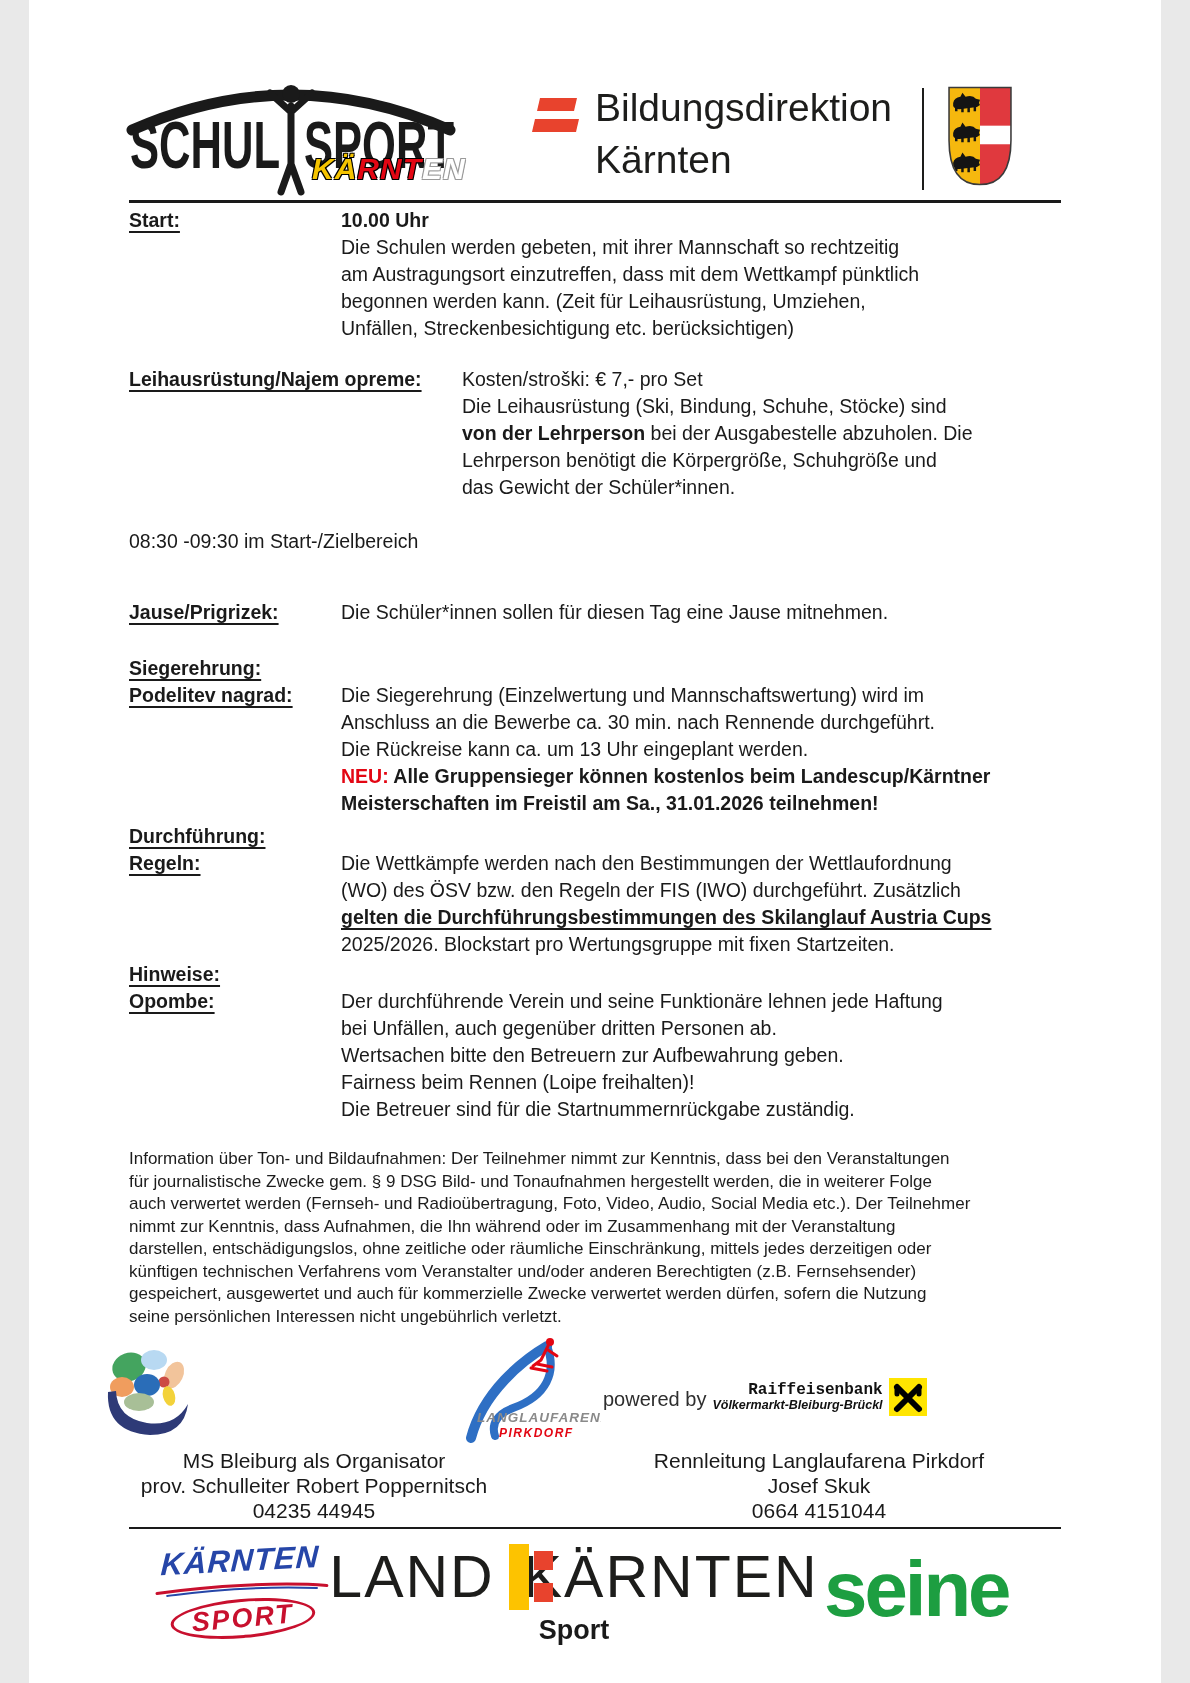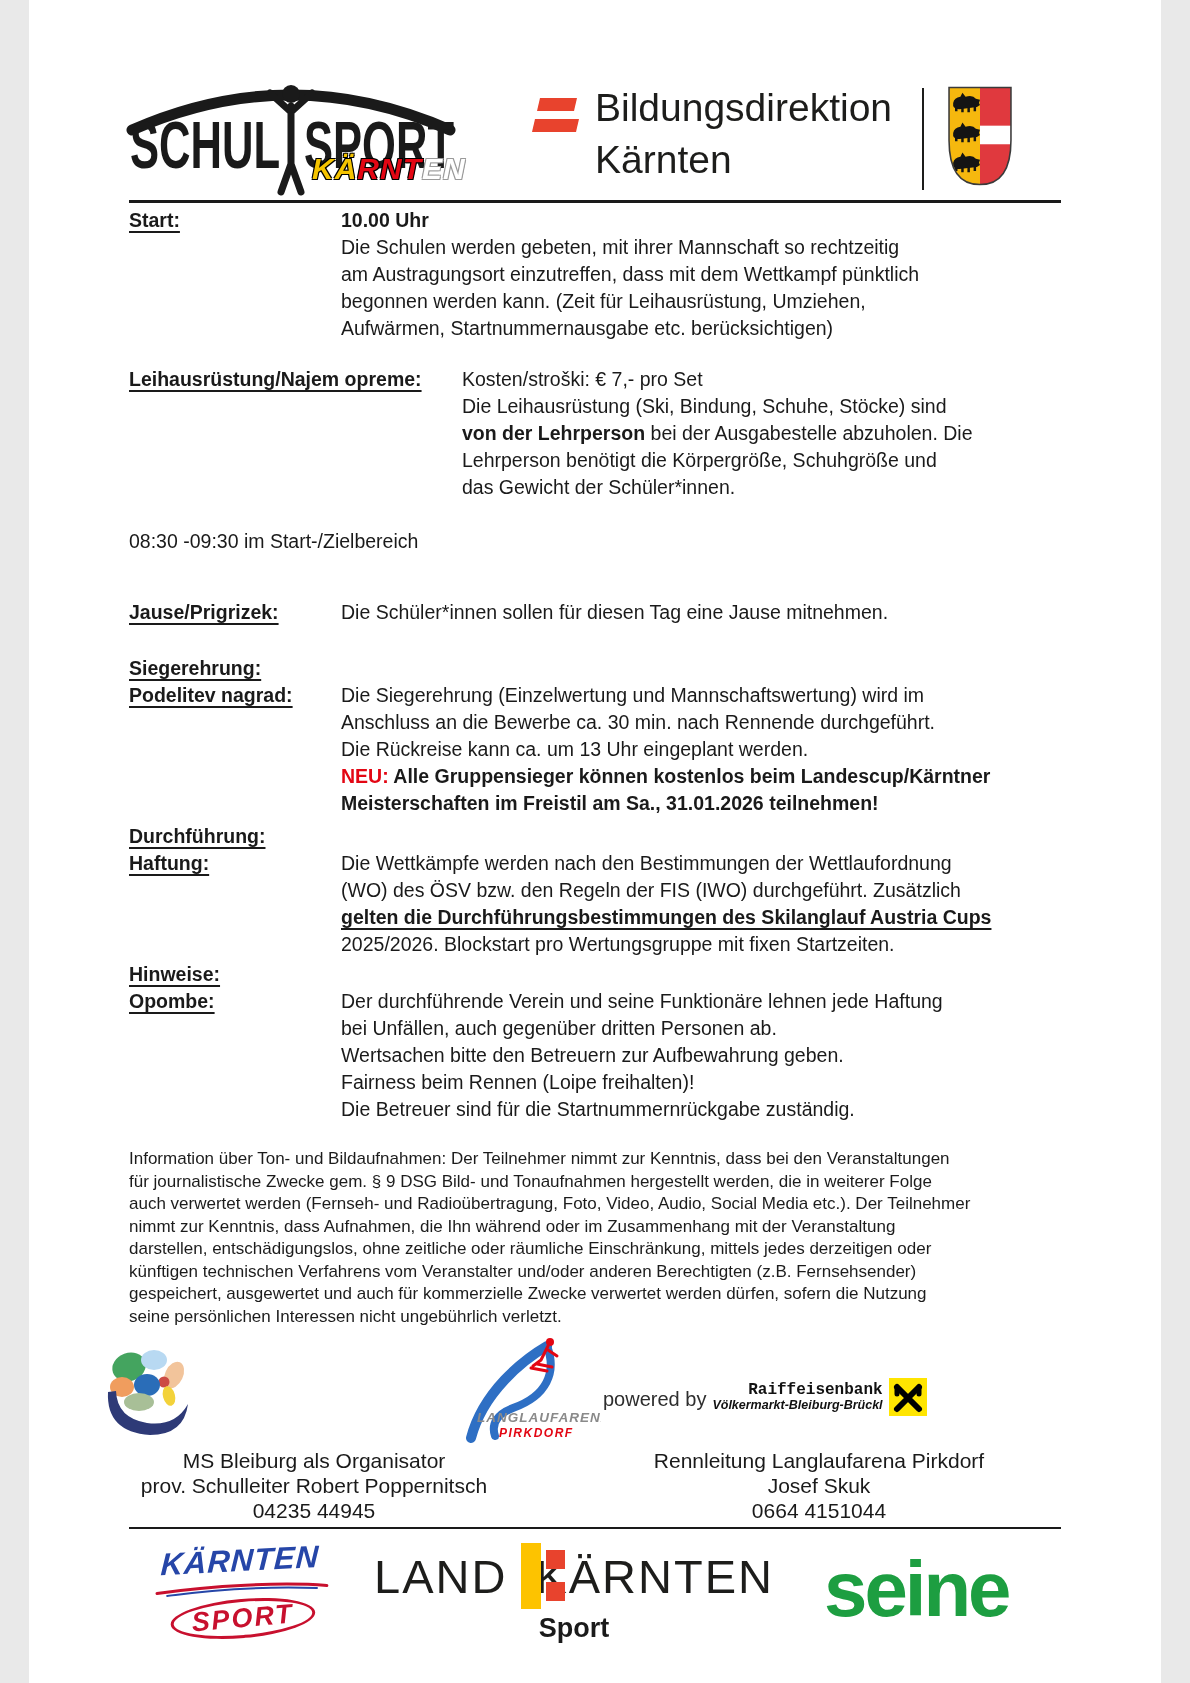--- a/index.html
+++ b/index.html
@@ -57,21 +57,21 @@
   .c-left div,.c-right div{margin-top:0;padding:0;}
   .rule-bottom{margin-top:4px;}
   
   .footer{display:flex;align-items:flex-start;margin-top:14px;}
   .ks{margin-left:115px;width:195px;text-align:center;transform:rotate(-3deg);}
   .ks-k{color:#2646a8;font-style:italic;font-weight:800;font-size:31px;letter-spacing:1px;transform:skewX(-6deg);}
   .ks-s{display:inline-block;color:#c8102e;font-style:italic;font-weight:800;font-size:27px;letter-spacing:2px;
         border:3px solid #c8102e;border-radius:50%;padding:1px 18px;margin-top:2px;transform:rotate(-2deg);}
   .land{margin-left:40px;width:390px;text-align:center;}
   .land-row{display:flex;align-items:center;justify-content:center;}
-  .land-word{font-size:47px;color:#1d1d1b;letter-spacing:2px;font-weight:400;}
+  .land-word{font-size:59px;color:#1d1d1b;letter-spacing:2px;font-weight:400;}
   .land-flag{position:relative;width:50px;height:66px;margin:0 14px;}
   .land-flag .bar{position:absolute;left:0;top:0;width:20px;height:66px;background:#fdc300;}
   .land-flag .sq1{position:absolute;left:25px;top:7px;width:19px;height:19px;background:#e8432d;}
   .land-flag .sq2{position:absolute;left:25px;top:39px;width:19px;height:19px;background:#e8432d;}
   .land-sub{font-size:27px;font-weight:700;color:#1a1a1a;margin-top:4px;}
   .kelag{margin-left:55px;color:#1d9e41;font-weight:800;font-size:78px;letter-spacing:-3px;line-height:92px;}
 </style>
 </head>
 <body>
 
@@ -129,21 +129,21 @@
 
   <div class="sections">
 
     <div class="row">
       <div class="lbl lblA"><span class="label">Start:</span></div>
       <div class="txt">
         <div class="b">10.00 Uhr</div>
         <div>Die Schulen werden gebeten, mit ihrer Mannschaft so rechtzeitig</div>
         <div>am Austragungsort einzutreffen, dass mit dem Wettkampf pünktlich</div>
         <div>begonnen werden kann. (Zeit für Leihausrüstung, Umziehen,</div>
-        <div>Aufwärmen, Startnummernausgabe etc. berücksichtigen)</div>
+        <div>Unfällen, Streckenbesichtigung etc. berücksichtigen)</div>
       </div>
     </div>
 
     <div class="row mt24">
       <div class="lbl lblB"><span class="label">Leihausrüstung/Najem opreme:</span></div>
       <div class="txt">
         <div>Kosten/stroški: € 7,- pro Set</div>
         <div>Die Leihausrüstung (Ski, Bindung, Schuhe, Stöcke) sind</div>
         <div><span class="b">von der Lehrperson</span><span> bei der Ausgabestelle abzuholen. Die</span></div>
         <div>Lehrperson benötigt die Körpergröße, Schuhgröße und</div>
@@ -174,21 +174,21 @@
         <div>Anschluss an die Bewerbe ca. 30 min. nach Rennende durchgeführt.</div>
         <div>Die Rückreise kann ca. um 13 Uhr eingeplant werden.</div>
         <div class="b"><span class="red">NEU:</span><span> Alle Gruppensieger können kostenlos beim Landescup/Kärntner</span></div>
         <div class="b">Meisterschaften im Freistil am Sa., 31.01.2026 teilnehmen!</div>
       </div>
     </div>
 
     <div class="row mt6">
       <div class="lbl lblA">
         <div><span class="label">Durchführung:</span></div>
-        <div><span class="label">Haftung:</span></div>
+        <div><span class="label">Regeln:</span></div>
       </div>
       <div class="txt offset1">
         <div>Die Wettkämpfe werden nach den Bestimmungen der Wettlaufordnung</div>
         <div>(WO) des ÖSV bzw. den Regeln der FIS (IWO) durchgeführt. Zusätzlich</div>
         <div class="bu">gelten die Durchführungsbestimmungen des Skilanglauf Austria Cups</div>
         <div>2025/2026. Blockstart pro Wertungsgruppe mit fixen Startzeiten.</div>
       </div>
     </div>
 
     <div class="row mt3">

